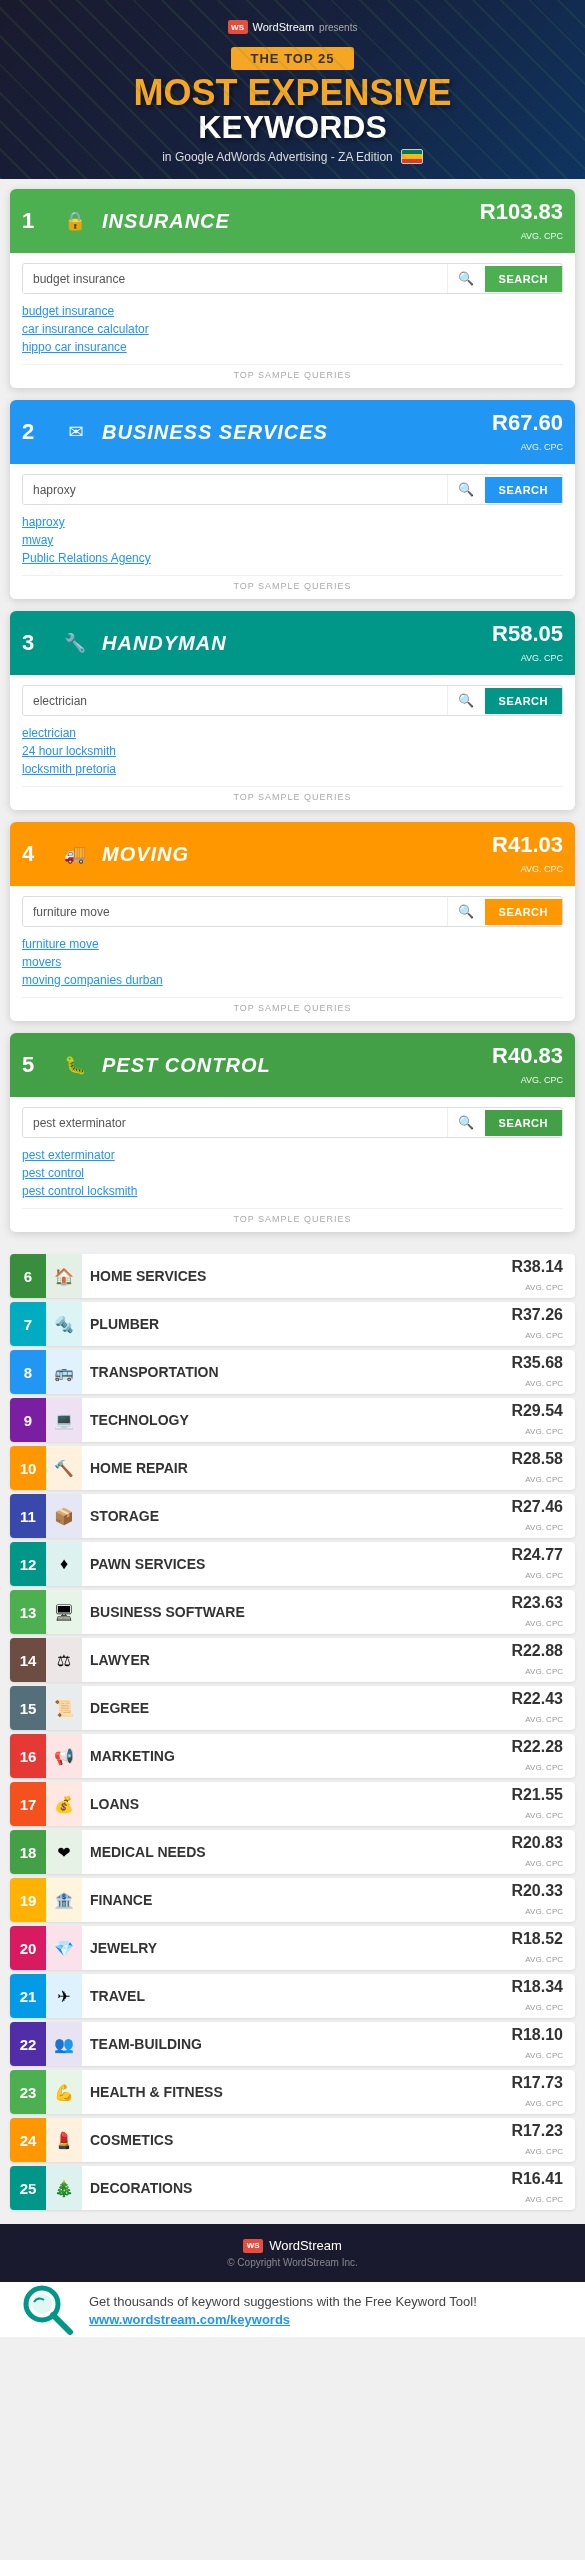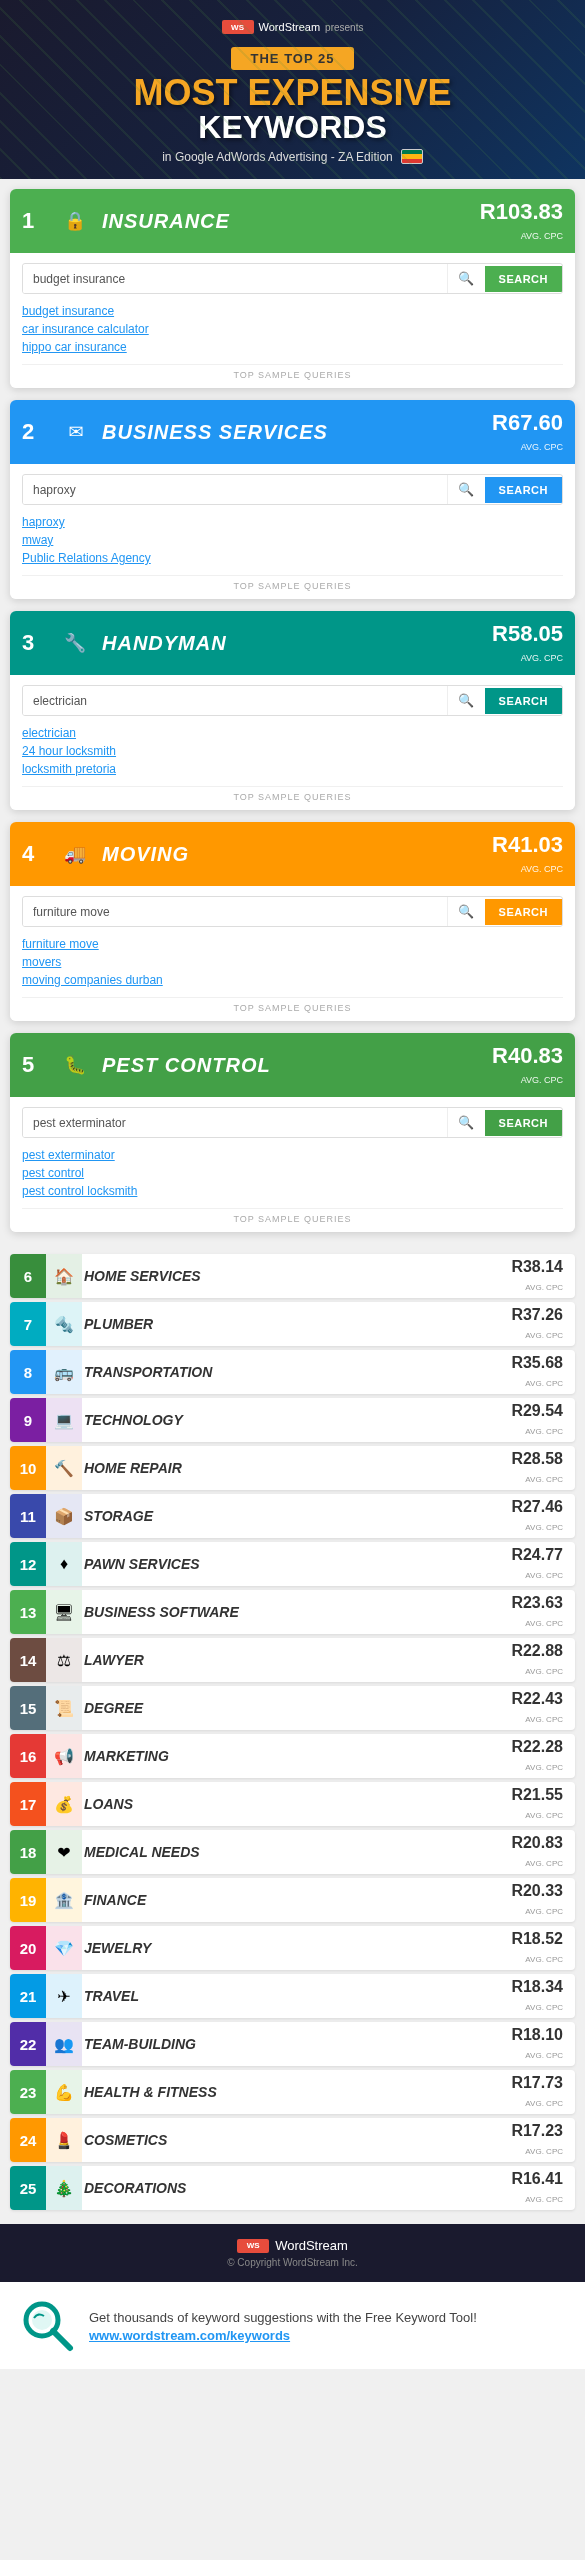--- a/index.html
+++ b/index.html
@@ -27,21 +27,21 @@
     .wordstream-logo {
       color: white;
       font-size: 11px;
       margin-bottom: 5px;
       display: flex;
       align-items: center;
       justify-content: center;
       gap: 5px;
     }
     .ws-icon {
-      width: 32px;
+      width: 20px;
       height: 14px;
       background: #e74c3c;
       border-radius: 2px;
       display: inline-flex;
       align-items: center;
       justify-content: center;
     }
     .ws-icon span { color: white; font-size: 8px; font-weight: bold; }
     .presents-text { color: #aaa; font-size: 10px; }
     .top25-badge {
@@ -236,22 +236,21 @@
       justify-content: center;
       font-size: 16px;
       flex-shrink: 0;
     }
     .list-name {
       flex: 1;
       font-size: 14px;
       font-weight: 700;
       text-transform: uppercase;
       color: #333;
-      padding: 0 2px;
-      font-style: italic;
+      padding: 0 8px;
     }
     .list-price-block {
       text-align: right;
       padding-right: 12px;
     }
     .list-price {
       font-size: 16px;
       font-weight: 900;
       color: #333;
       display: block;
@@ -277,21 +276,21 @@
       margin-bottom: 4px;
     }
     .footer-copyright {
       font-size: 10px;
       color: #888;
     }
 
     
     .footer-cta {
       background: white;
-      padding: 16px 20px;
+      padding: 0 20px;
       display: flex;
       align-items: center;
       gap: 14px;
     }
     .magnifier-icon {
       width: 55px;
       height: 55px;
       flex-shrink: 0;
     }
     .footer-cta-text {

